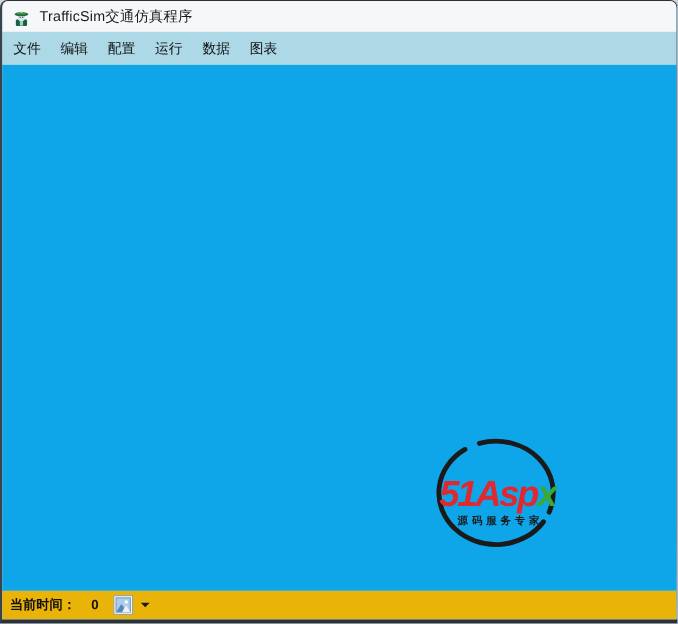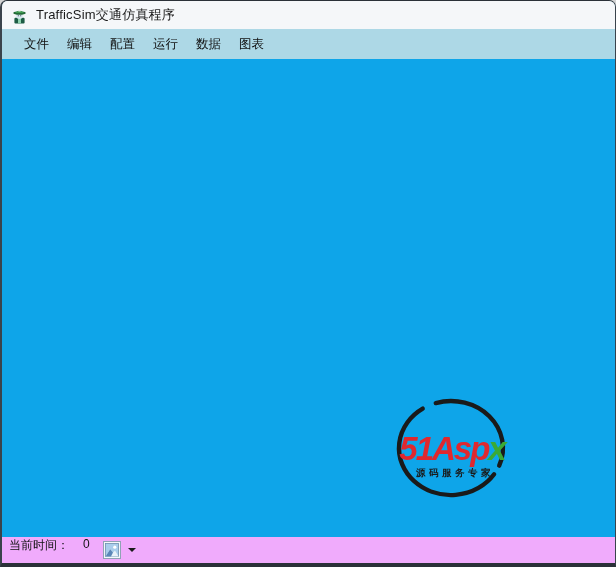--- a/index.html
+++ b/index.html
@@ -28,44 +28,44 @@
   .titlebar .app-icon{width:17px;height:17px;flex:0 0 17px;display:block;}
   .titlebar .title-text{
     font-size:13px;color:#1a1a1a;letter-spacing:0.2px;
     white-space:nowrap;
   }
 
   .menubar{
     height:30px;flex:0 0 30px;
     background:#add8e6;
     display:flex;align-items:center;
-    padding-left:14px;
+    padding-left:2px;
   }
   .menu-item{
     padding:5px 8px;margin-right:2px;
     font-size:12.5px;color:#111;
     cursor:default;white-space:nowrap;
   }
 
   .client{
     flex:1 1 auto;
     background:#0ea5e9;
     position:relative;
   }
   .watermark{
     position:absolute;left:384px;top:337px;
     width:132px;height:106px;
   }
 
   .statusbar{
     height:26px;flex:0 0 26px;
-    background:#f0abfc;
-    display:flex;
+    background:#eab308;
+    display:flex;align-items:center;
     padding-left:7px;
-    font-size:12px;color:#111;
+    font-size:12px;color:#111;font-weight:bold;
   }
   .status-value{margin-left:14px;}
   .status-img-btn{
     margin-left:12px;
     display:flex;align-items:center;gap:7px;
     padding:1px;cursor:default;
   }
   .status-img-btn svg{display:block;}
   .dd-arrow{
     width:0;height:0;

